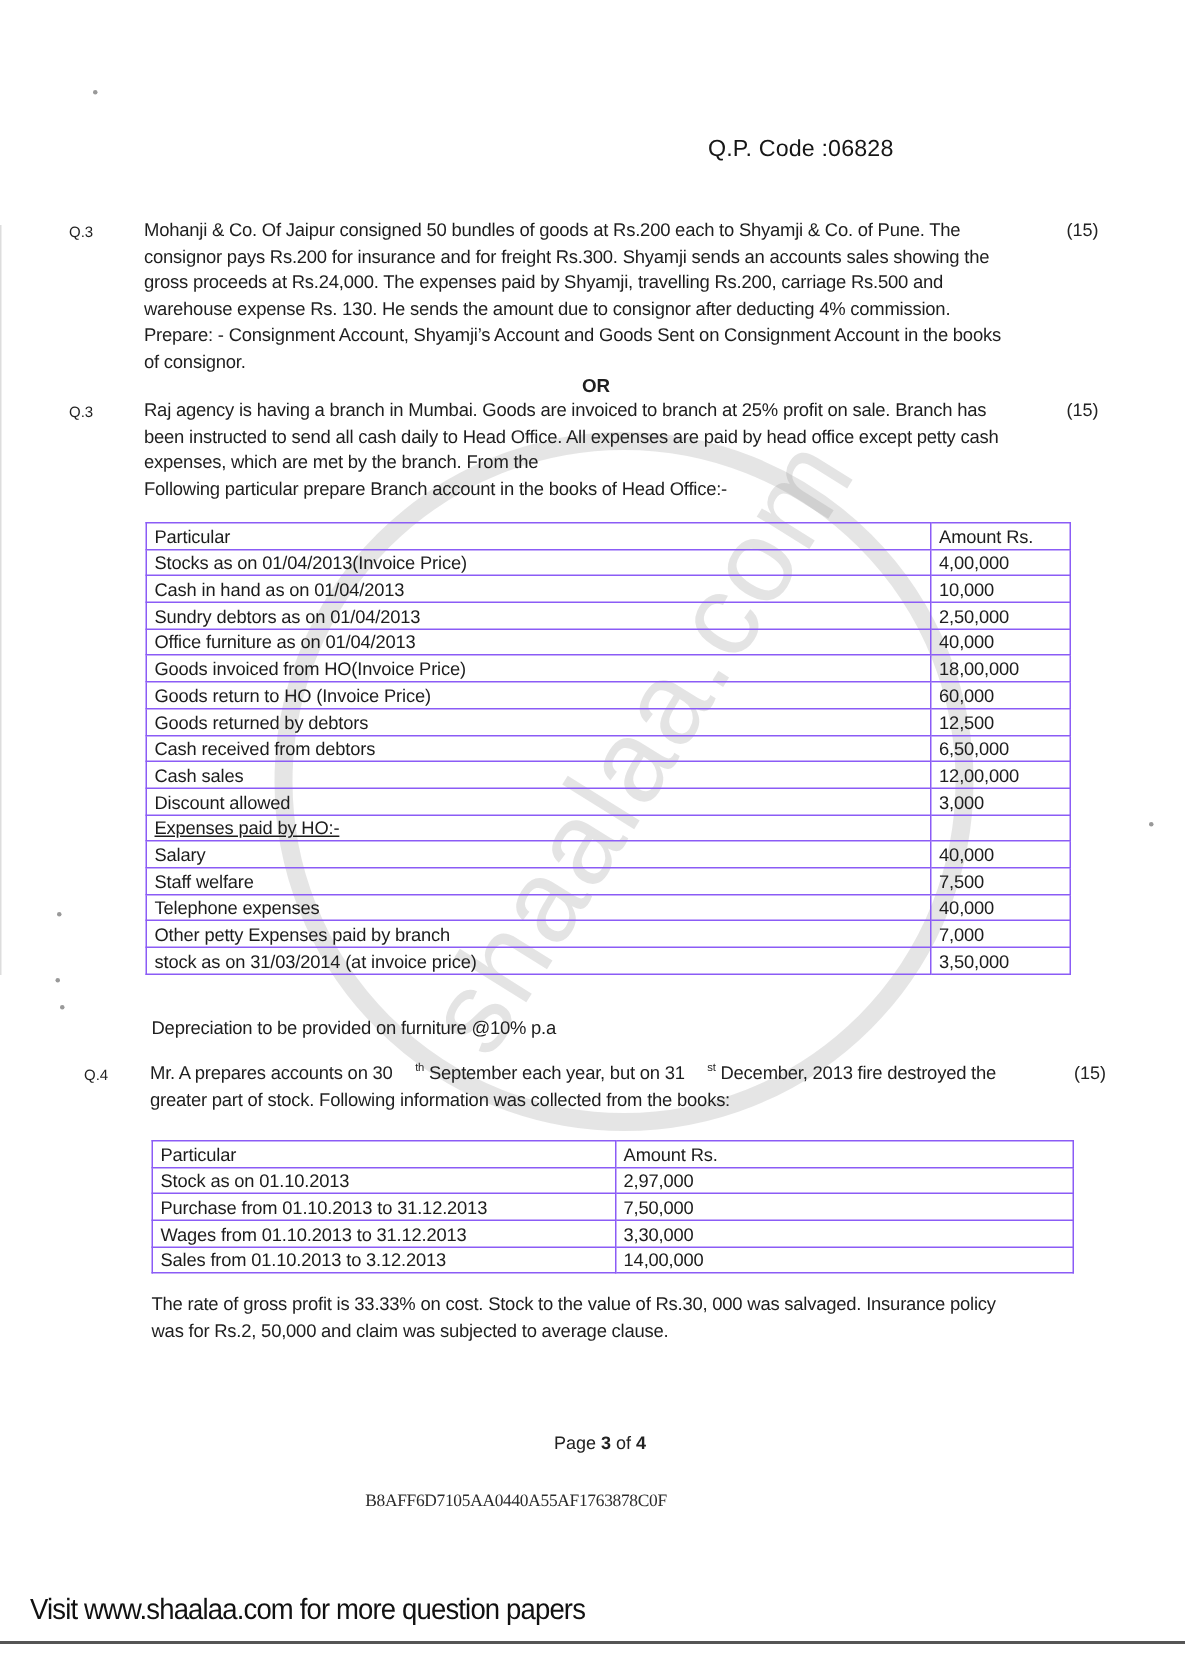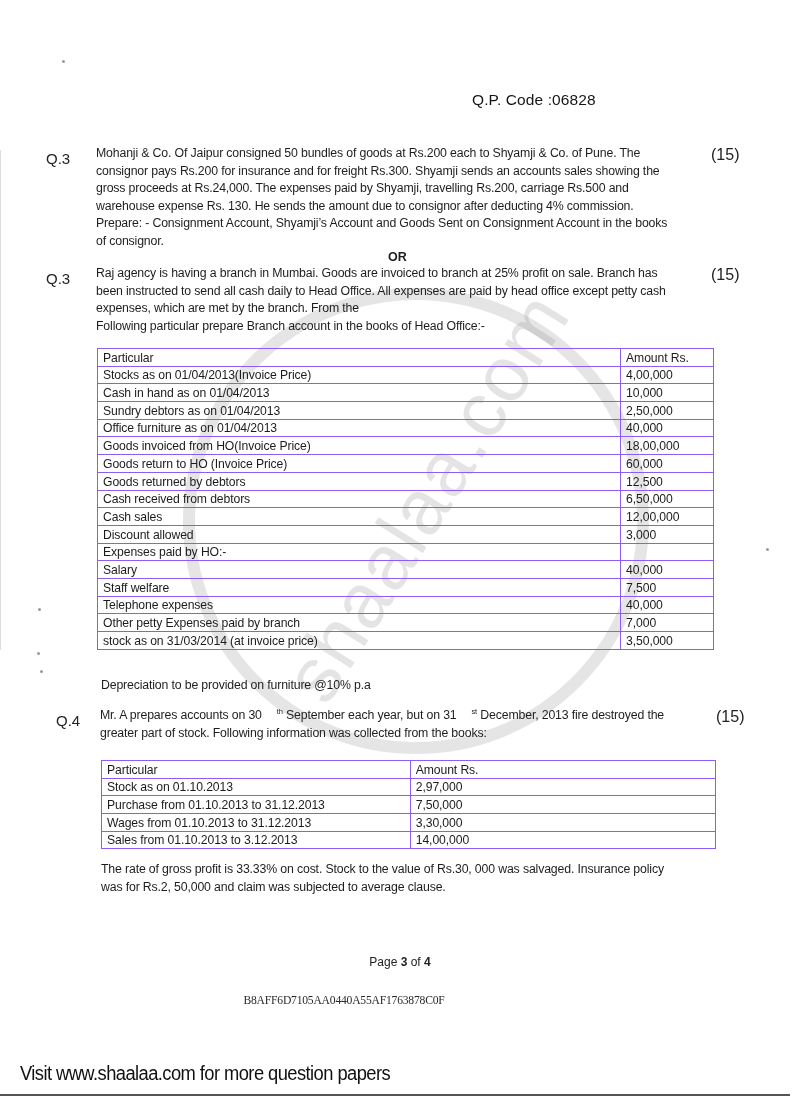--- a/index.html
+++ b/index.html
@@ -6,37 +6,37 @@
   body {
     width: 800px; height: 1103px; position: relative; overflow: hidden;
     font-family: "Liberation Sans", "DejaVu Sans", sans-serif;
     color: #1c1c1c;
   }
   .abs { position: absolute; }
   .qpcode {
     left: 472px; top: 91px; font-size: 15.5px; font-weight: normal;
     letter-spacing: 0.1px; color: #161616;
   }
-  .qnum { font-size: 15px; color: #222; }
-  .marks { font-size: 16px; color: #222; }
+  .qnum { font-size: 10px; color: #222; }
+  .marks { font-size: 12px; color: #222; }
   .para {
     font-size: 12.3px; line-height: 17.6px; color: #1e1e1e;
     letter-spacing: -0.15px;
   }
   .or { font-size: 12.5px; font-weight: bold; color: #1e1e1e; }
 
   table.tbl {
     position: absolute; border-collapse: collapse;
     font-size: 12.2px; color: #1c1c1c; letter-spacing: -0.1px;
   }
   table.tbl td {
     border: 1px solid #8b5cf6; padding: 0 0 0 5px; height: 16.7px;
     line-height: 16px; vertical-align: bottom; white-space: nowrap;
   }
-  .underline { }
+  .underline { text-decoration: underline; }
 
   .note { font-size: 12.3px; color: #1e1e1e; letter-spacing: -0.15px; }
   sup { font-size: 7.5px; line-height: 0; padding-left: 15px; }
 
   .page-num { left: 0; width: 800px; top: 955px; text-align: center; font-size: 12px; color: #222; }
   .page-num b { font-weight: bold; }
   .hash {
     left: 0; width: 688px; top: 994px; text-align: center;
     font-family: "Liberation Serif", "DejaVu Serif", serif;
     font-size: 11.6px; color: #2a2a2a; letter-spacing: -0.2px;

